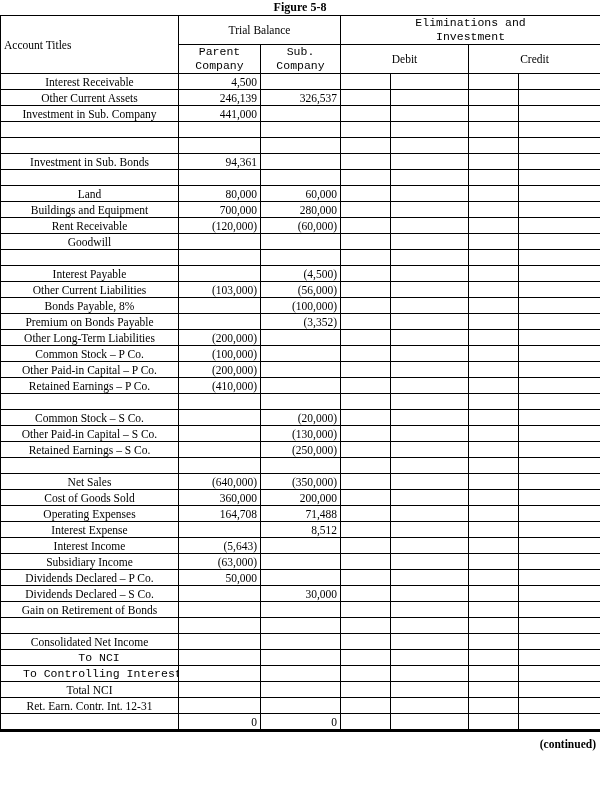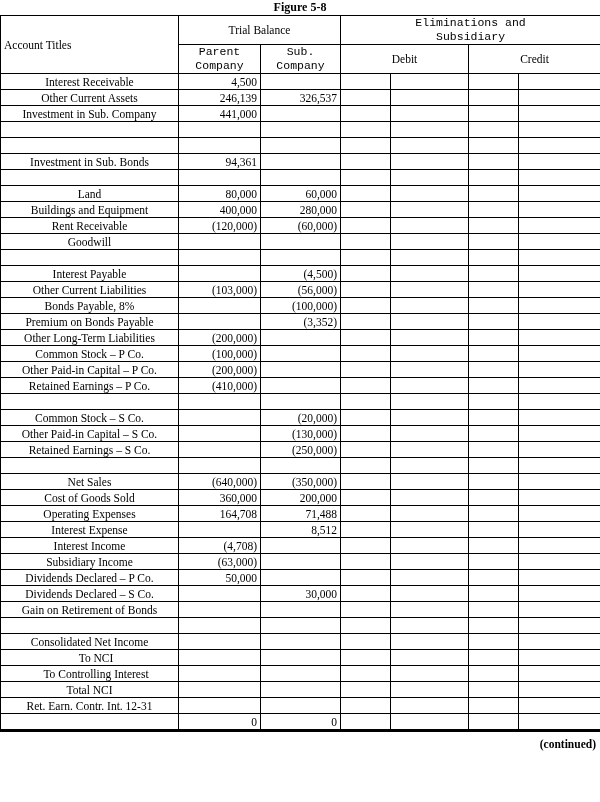--- a/index.html
+++ b/index.html
@@ -68,21 +68,22 @@
   }
   .stack2 { height: 30px; }
   .two-line {
     line-height: 14px;
     font-family: Liberation Mono, monospace;
   }
   td.acct {
     text-align: center;
   }
   td.acct.indent {
-    padding-left: 16px;
+    padding-left: 22px;
+    font-family: Liberation Mono, monospace;
   }
   td.num {
     text-align: right;
     padding-right: 5px;
   }
   
   tr.total-row td {
     border-bottom: 1px solid #000000;
   }
   .double-rule {
@@ -119,21 +120,21 @@
         <col class="c-dr2">
         <col class="c-cr1">
         <col class="c-cr2">
     </colgroup>
     <thead>
       <tr>
         <th class="hd hd-acct" rowspan="3">Account Titles</th>
         <th class="hd" colspan="2">Trial Balance</th>
         <th class="hd stack2" colspan="4">
           <div class="two-line">Eliminations and</div>
-          <div class="two-line">Subsidiary</div>
+          <div class="two-line">Investment</div>
         </th>
       </tr>
       <tr>
         <th class="hd stack2" rowspan="2">
           <div class="two-line">Parent</div>
           <div class="two-line">Company</div>
         </th>
         <th class="hd stack2" rowspan="2">
           <div class="two-line">Sub.</div>
           <div class="two-line">Company</div>
@@ -212,21 +213,21 @@
           <td class="acct">Land</td>
           <td class="num">80,000</td>
           <td class="num">60,000</td>
           <td class="num"></td>
           <td class="num"></td>
           <td class="num"></td>
           <td class="num"></td>
         </tr>
         <tr>
           <td class="acct">Buildings and Equipment</td>
-          <td class="num">400,000</td>
+          <td class="num">700,000</td>
           <td class="num">280,000</td>
           <td class="num"></td>
           <td class="num"></td>
           <td class="num"></td>
           <td class="num"></td>
         </tr>
         <tr>
           <td class="acct">Rent Receivable</td>
           <td class="num">(120,000)</td>
           <td class="num">(60,000)</td>
@@ -401,21 +402,21 @@
           <td class="acct">Interest Expense</td>
           <td class="num"></td>
           <td class="num">8,512</td>
           <td class="num"></td>
           <td class="num"></td>
           <td class="num"></td>
           <td class="num"></td>
         </tr>
         <tr>
           <td class="acct">Interest Income</td>
-          <td class="num">(4,708)</td>
+          <td class="num">(5,643)</td>
           <td class="num"></td>
           <td class="num"></td>
           <td class="num"></td>
           <td class="num"></td>
           <td class="num"></td>
         </tr>
         <tr>
           <td class="acct">Subsidiary Income</td>
           <td class="num">(63,000)</td>
           <td class="num"></td>

